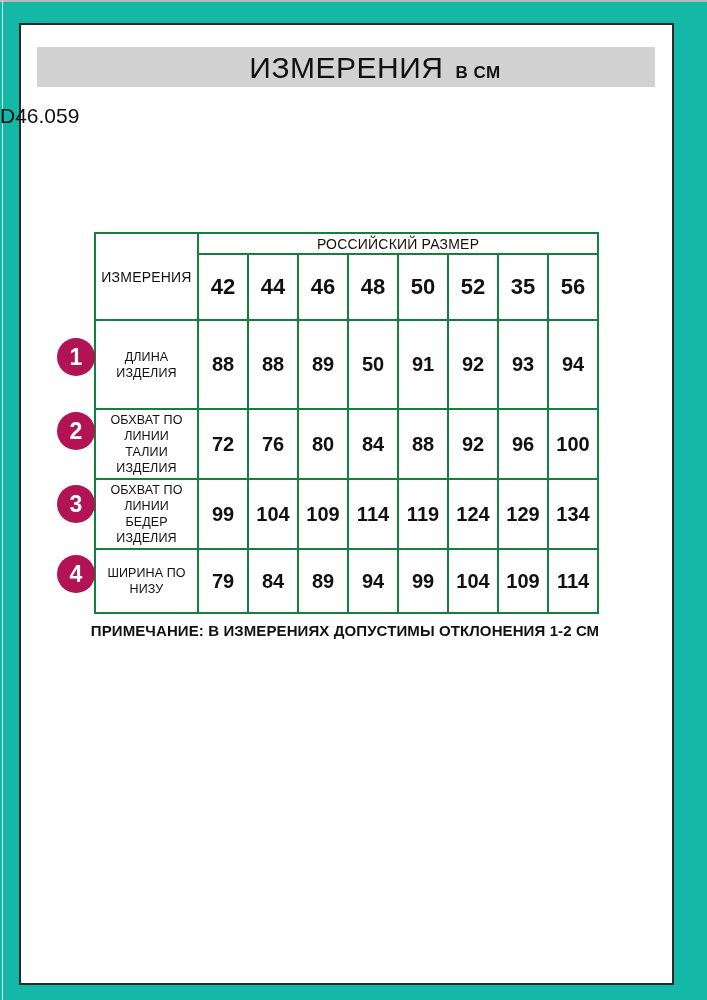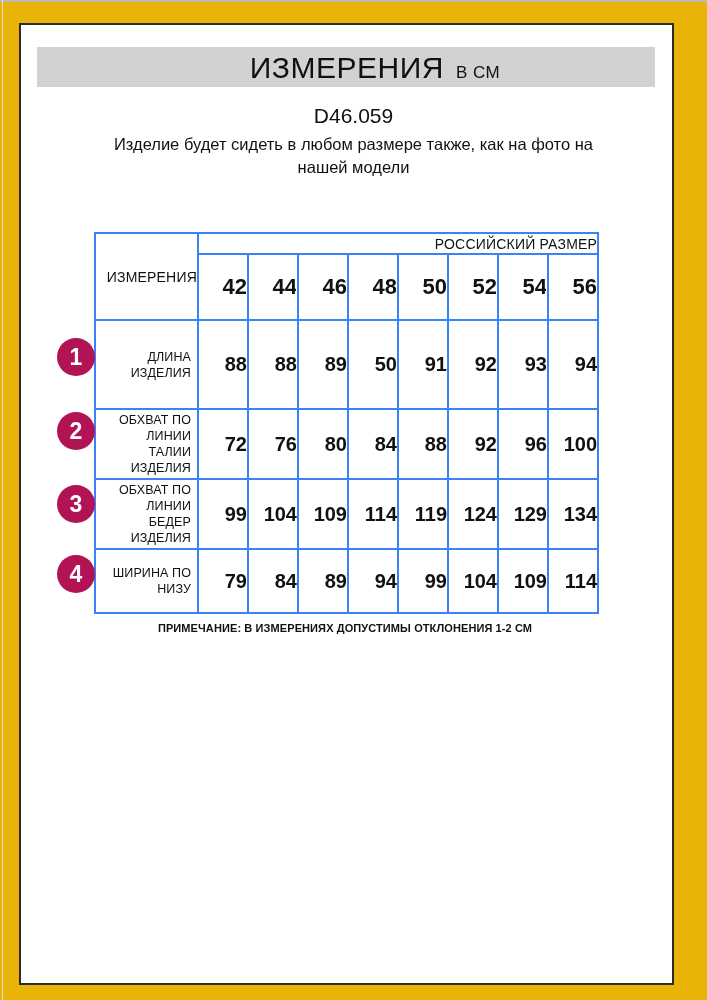--- a/index.html
+++ b/index.html
@@ -3,59 +3,59 @@
 <meta charset="utf-8">
 <style>
   * { margin: 0; padding: 0; box-sizing: border-box; }
   html, body { width: 707px; height: 1000px; background: #ffffff; }
   body {
     font-family: "Liberation Sans", sans-serif;
     color: #111;
     position: relative;
     overflow: hidden;
   }
-  .page { position: absolute; inset: 0; background: #eab308; padding-left: 9px; }
+  .page { position: absolute; inset: 0; background: #14b8a6; padding-left: 9px; }
 
   
   .edge-top { position: absolute; top: 0; left: 0; width: 707px; height: 2px; background: #b9b9b9; }
   .edge-left { position: absolute; top: 0; left: 2px; width: 1px; height: 1000px; background: #dedede; }
 
   .page-border {
     position: absolute; left: 19px; top: 23px; width: 655px; height: 962px;
     border: 2px solid #2b2b2b; background: #fff;
   }
 
   .title-bar {
     position: absolute; left: 37px; top: 47px; width: 618px; height: 40px;
     background: #d2d2d2;
     display: flex; align-items: baseline; justify-content: center;
     padding-left: 58px; padding-top: 4px;
     white-space: nowrap;
   }
   .title-main { font-size: 30px; font-weight: 400; letter-spacing: 0.5px; }
   .title-bold { font-size: 30px; font-weight: 700; letter-spacing: 0.5px; margin-left: 34px; }
-  .title-unit { font-size: 17px; font-weight: 400; margin-left: 12px; letter-spacing: 0.5px; }
+  .title-unit { font-size: 17px; font-weight: 700; margin-left: 12px; letter-spacing: 0.5px; }
 
   .product-code {
     position: absolute; left: 0; top: 104px; width: 707px;
-    text-align: center; font-size: 21px; font-weight: 400;
+    text-align: left; font-size: 21px; font-weight: 400;
   }
   .description {
     position: absolute; left: 0; top: 133px; width: 707px;
     text-align: center; font-size: 16.5px; line-height: 23px; font-weight: 400;
   }
 
   table.size-table {
     position: absolute; left: 94px; top: 232px;
     border-collapse: collapse; table-layout: fixed;
     width: 503px;
   }
   table.size-table td {
-    border: 2px solid #3b82f6;
-    text-align: right; vertical-align: middle;
+    border: 2px solid #15803d;
+    text-align: center; vertical-align: middle;
     background: #fff;
     overflow: hidden;
   }
   col.c-label { width: 103px; }
   col.c-size  { width: 50px; }
 
   .cell-measure { font-size: 14px; letter-spacing: 0.2px; }
   .cell-group   { font-size: 14px; height: 21px; letter-spacing: 0.2px; }
   tr.r-sizes td { height: 66px; font-size: 22px; font-weight: 700; border-radius: 7px; }
   tr.r-data td  { font-size: 20px; font-weight: 700; }
@@ -74,43 +74,39 @@
     display: flex; align-items: center; justify-content: center;
     color: #fff; font-size: 23px; font-weight: 700;
   }
   .num-1 { top: 338px; }
   .num-2 { top: 412px; }
   .num-3 { top: 485px; }
   .num-4 { top: 555px; }
 
   .note {
     position: absolute; left: 0; top: 622px; width: 690px;
-    text-align: center; font-size: 11px; font-weight: 700; letter-spacing: 0.1px;
+    text-align: center; font-size: 15px; font-weight: 700; letter-spacing: 0.1px;
   }
 </style>
 </head>
 <body>
 
 <div class="page">
   <div class="edge-top"></div>
   <div class="edge-left"></div>
 
   <div class="page-border"></div>
 
   <div class="title-bar" style="background: rgb(210, 210, 210);">
     <span class="title-main">ИЗМЕРЕНИЯ</span>
     <span class="title-unit">В СМ</span>
   </div>
 
   <div class="product-code">D46.059</div>
 
-  <div class="description">
-    <div>Изделие будет сидеть в любом размере также, как на фото на</div>
-    <div>нашей модели</div>
-  </div>
 
   <table class="size-table">
     <colgroup>
       <col class="c-label">
       <col class="c-size">
         <col class="c-size">
         <col class="c-size">
         <col class="c-size">
       <col class="c-size">
         <col class="c-size">
@@ -122,21 +118,21 @@
         <td rowspan="2" class="cell-measure">ИЗМЕРЕНИЯ</td>
         <td colspan="8" class="cell-group">РОССИЙСКИЙ РАЗМЕР</td>
       </tr>
       <tr class="r-sizes">
         <td>42</td>
         <td>44</td>
         <td>46</td>
         <td>48</td>
         <td>50</td>
         <td>52</td>
-        <td>54</td>
+        <td>35</td>
         <td>56</td>
       </tr>
       <tr class="r-data r1">
         <td class="cell-label">ДЛИНА ИЗДЕЛИЯ</td>
         <td>88</td>
         <td>88</td>
         <td>89</td>
         <td>50</td>
         <td>91</td>
         <td>92</td>

